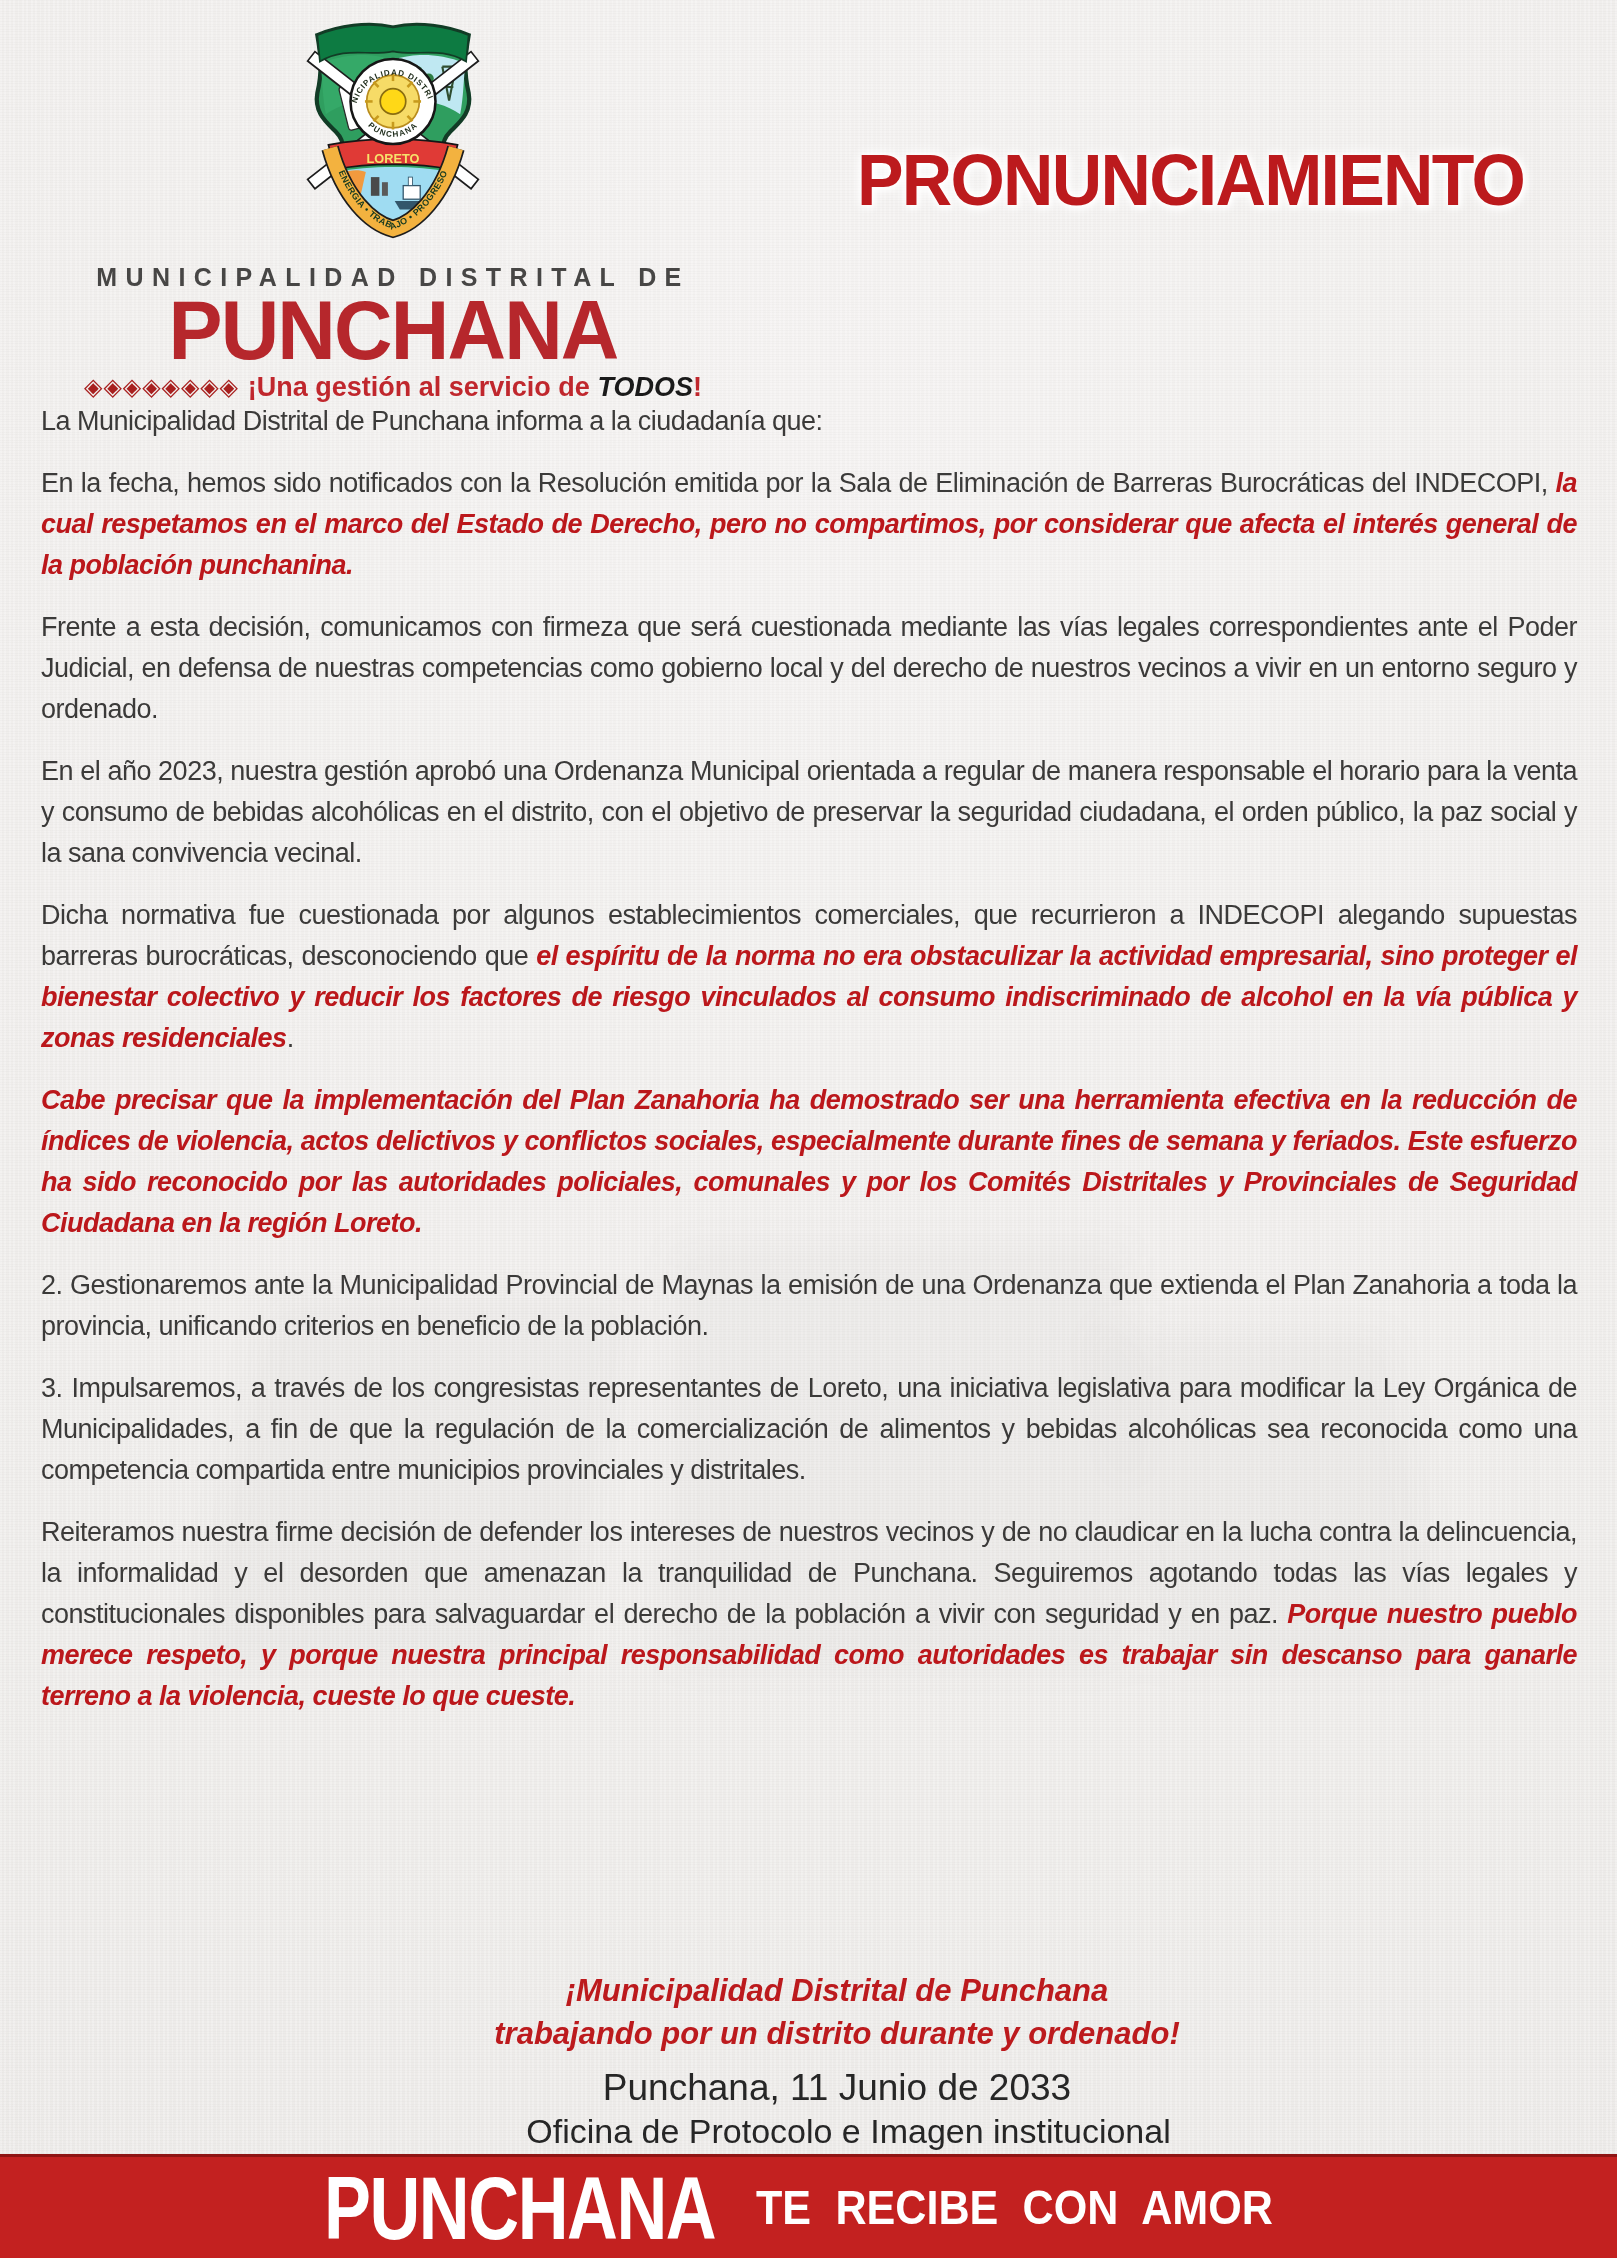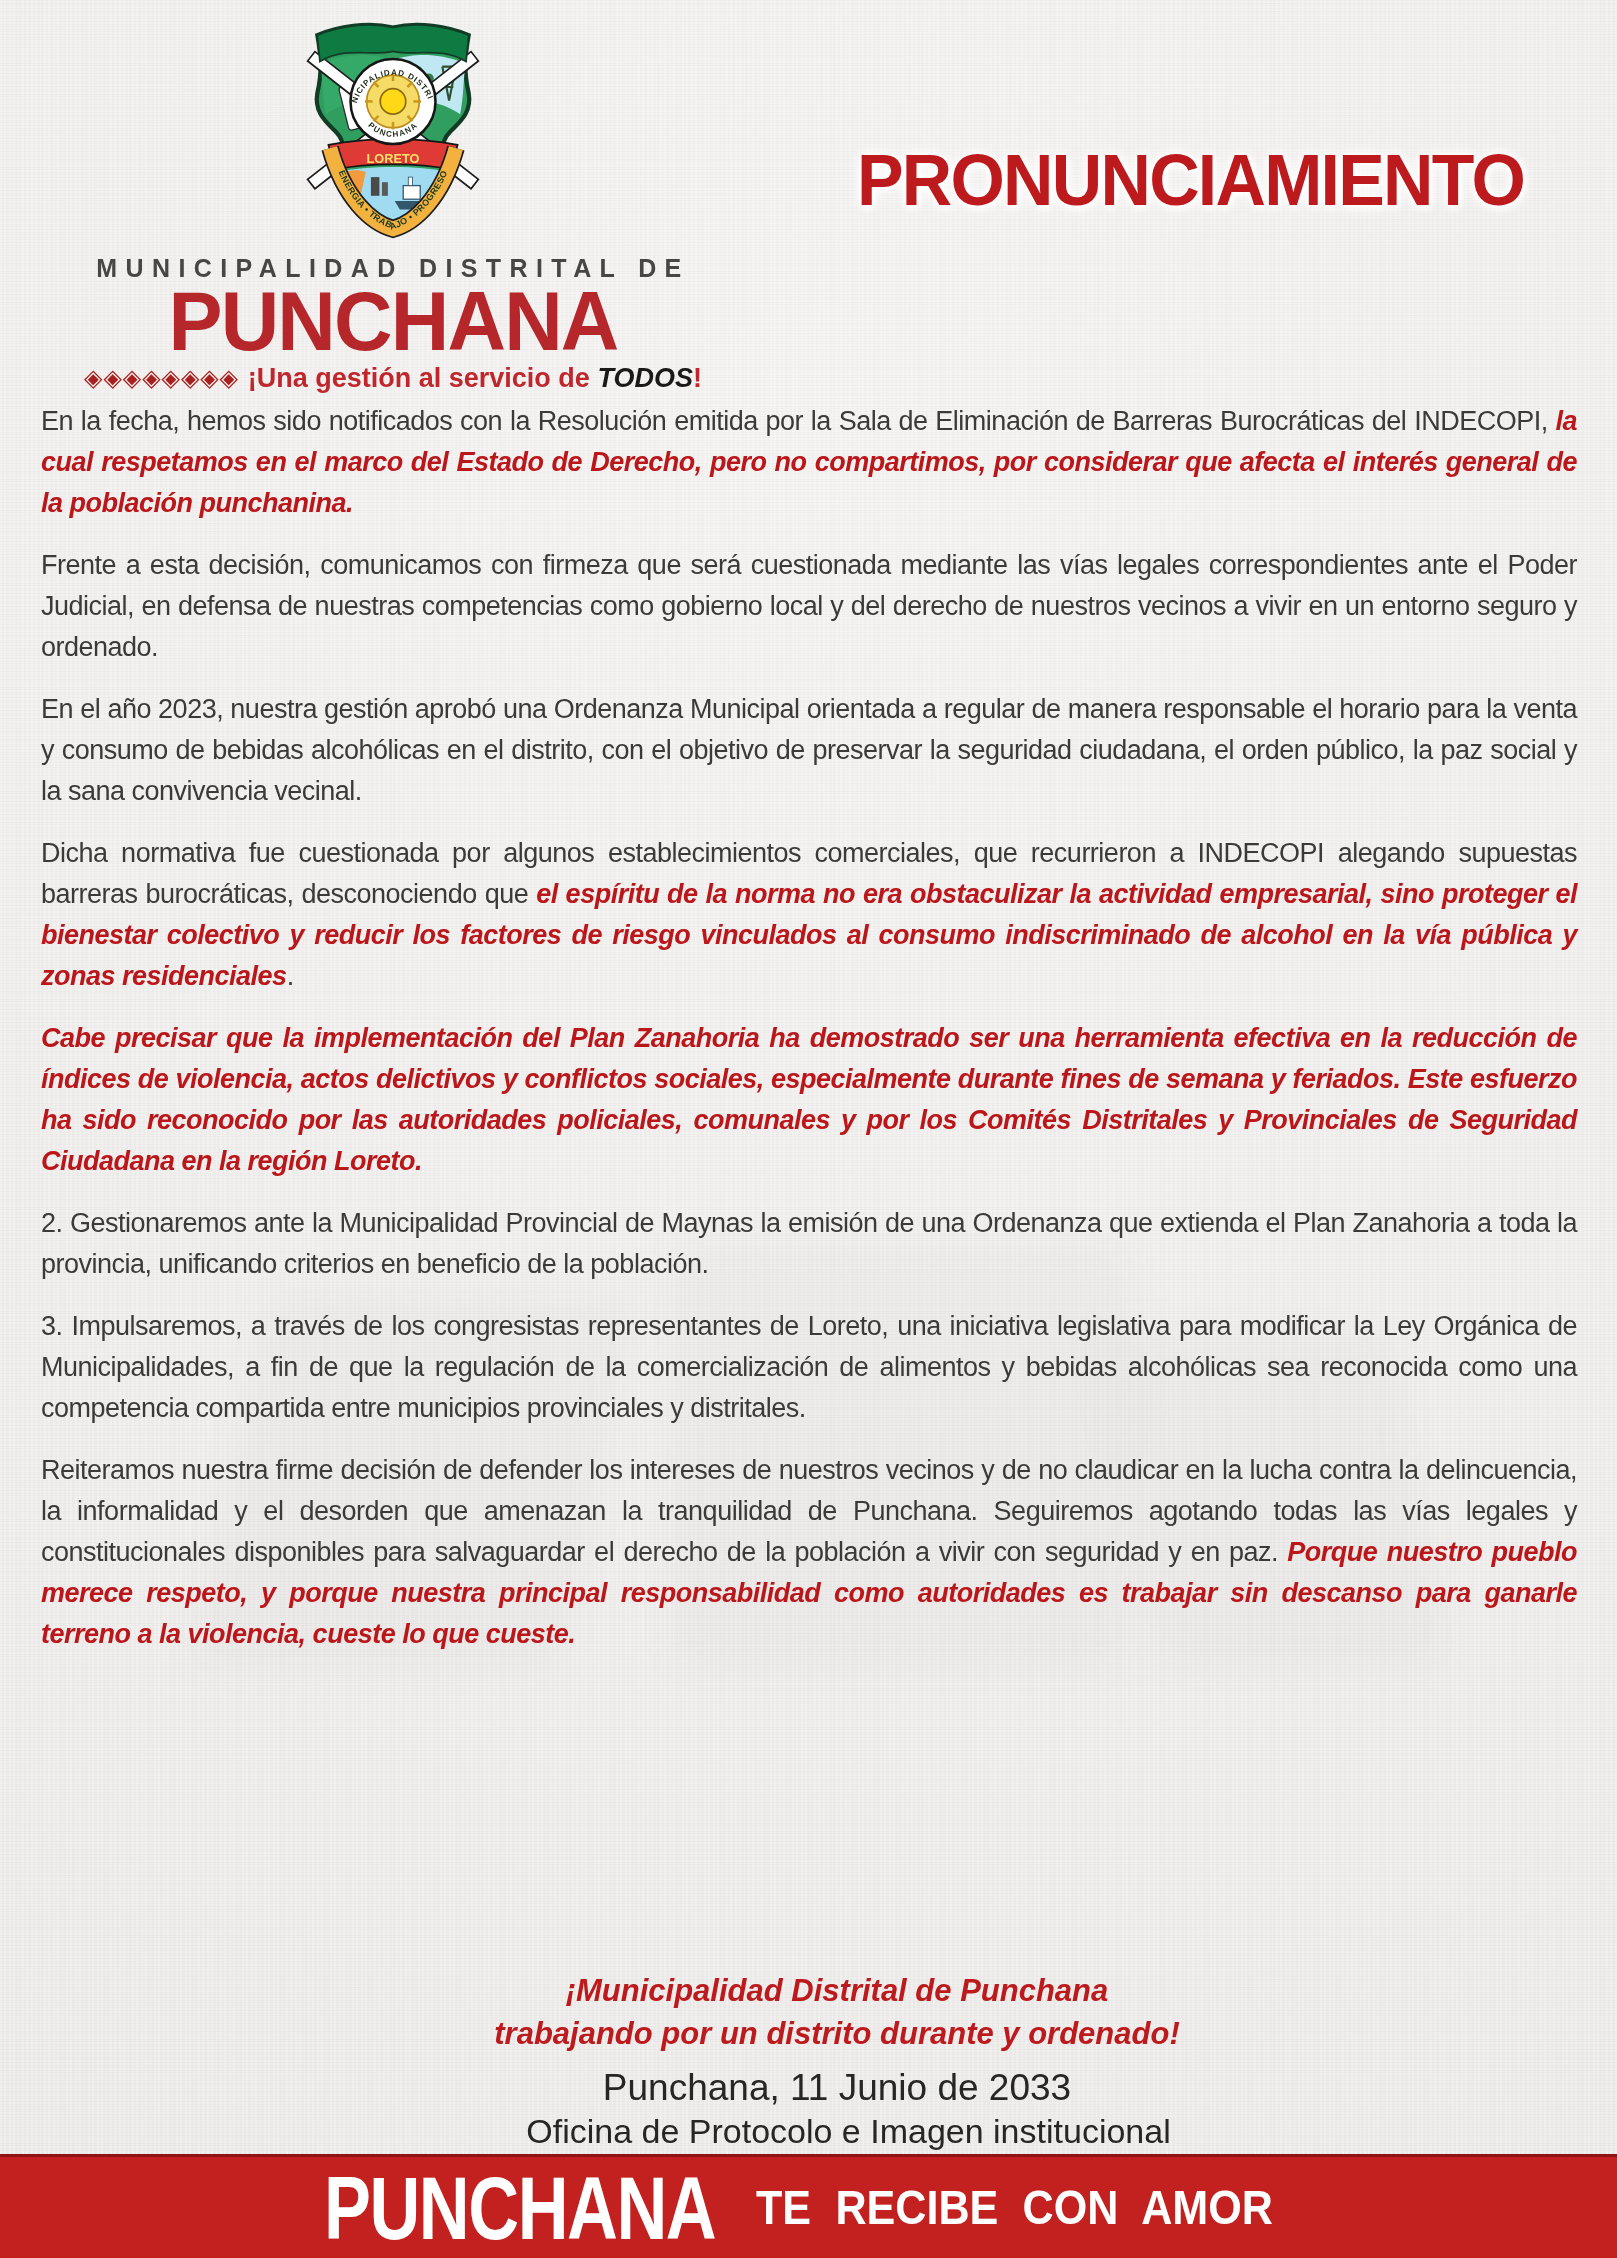--- a/index.html
+++ b/index.html
@@ -21,21 +21,21 @@
   .watermark .wb{position:absolute;background:rgba(110,110,112,0.07);}
   .wb1{left:229px;top:106px;width:371px;height:371px;transform:skewX(-12deg);}
   .wb2{left:670px;top:53px;width:459px;height:423px;}
   .wb3{left:1129px;top:141px;width:291px;height:335px;transform:skewX(10deg);}
 
   
   .header{position:relative;height:401px;}
   .logo-block{position:absolute;left:84px;top:19.4px;width:618px;text-align:center;}
   .shield{display:block;margin:0 auto;width:192px;height:221px;}
   .org-line{
-    margin-top:14px;font-size:25px;font-weight:600;color:#474645;
+    margin-top:23px;font-size:25px;font-weight:600;color:#474645;
     letter-spacing:8.4px;white-space:nowrap;
   }
   .wordmark{
     font-size:81px;font-weight:900;color:#b6272c;letter-spacing:-1.8px;
     line-height:76px;transform:scaleY(1.04);white-space:nowrap;
   }
   .tagline-row{margin-top:3.5px;white-space:nowrap;display:flex;align-items:center;justify-content:center;gap:8.8px;}
   .pattern{color:#a8201f;font-size:24px;letter-spacing:0.9px;line-height:26.5px;}
   .tagline{font-size:27px;color:#c0272d;font-weight:600;}
   .tagline .todos{color:#1a1a1a;font-style:italic;font-weight:900;}
@@ -157,20 +157,21 @@
       <div class="tagline-row">
         <span class="pattern">◈◈◈◈◈◈◈◈</span>
         <span class="tagline"><span>¡Una gestión al servicio de </span><span class="todos">TODOS</span><span>!</span></span>
       </div>
     </div>
 
     <h1 class="title">PRONUNCIAMIENTO</h1>
   </header>
 
   <main class="bodytext">
+    <p><span>La Municipalidad Distrital de Punchana informa a la ciudadanía que:</span></p>
     <p><span>En la fecha, hemos sido notificados con la Resolución emitida por la Sala de Eliminación de Barreras Burocráticas del INDECOPI, </span><span class="em-red">la cual respetamos en el marco del Estado de Derecho, pero no compartimos, por considerar que afecta el interés general de la población punchanina.</span></p>
     <p><span>Frente a esta decisión, comunicamos con firmeza que será cuestionada mediante las vías legales correspondientes ante el Poder Judicial, en defensa de nuestras competencias como gobierno local y del derecho de nuestros vecinos a vivir en un entorno seguro y ordenado.</span></p>
     <p><span>En el año 2023, nuestra gestión aprobó una Ordenanza Municipal orientada a regular de manera responsable el horario para la venta y consumo de bebidas alcohólicas en el distrito, con el objetivo de preservar la seguridad ciudadana, el orden público, la paz social y la sana convivencia vecinal.</span></p>
     <p><span>Dicha normativa fue cuestionada por algunos establecimientos comerciales, que recurrieron a INDECOPI alegando supuestas barreras burocráticas, desconociendo que </span><span class="em-red">el espíritu de la norma no era obstaculizar la actividad empresarial, sino proteger el bienestar colectivo y reducir los factores de riesgo vinculados al consumo indiscriminado de alcohol en la vía pública y zonas residenciales</span><span>.</span></p>
     <p><span class="em-red">Cabe precisar que la implementación del Plan Zanahoria ha demostrado ser una herramienta efectiva en la reducción de índices de violencia, actos delictivos y conflictos sociales, especialmente durante fines de semana y feriados. Este esfuerzo ha sido reconocido por las autoridades policiales, comunales y por los Comités Distritales y Provinciales de Seguridad Ciudadana en la región Loreto.</span></p>
     <p><span>2. Gestionaremos ante la Municipalidad Provincial de Maynas la emisión de una Ordenanza que extienda el Plan Zanahoria a toda la provincia, unificando criterios en beneficio de la población.</span></p>
     <p><span>3. Impulsaremos, a través de los congresistas representantes de Loreto, una iniciativa legislativa para modificar la Ley Orgánica de Municipalidades, a fin de que la regulación de la comercialización de alimentos y bebidas alcohólicas sea reconocida como una competencia compartida entre municipios provinciales y distritales.</span></p>
     <p><span>Reiteramos nuestra firme decisión de defender los intereses de nuestros vecinos y de no claudicar en la lucha contra la delincuencia, la informalidad y el desorden que amenazan la tranquilidad de Punchana. Seguiremos agotando todas las vías legales y constitucionales disponibles para salvaguardar el derecho de la población a vivir con seguridad y en paz. </span><span class="em-red">Porque nuestro pueblo merece respeto, y porque nuestra principal responsabilidad como autoridades es trabajar sin descanso para ganarle terreno a la violencia, cueste lo que cueste.</span></p>
   </main>
 

